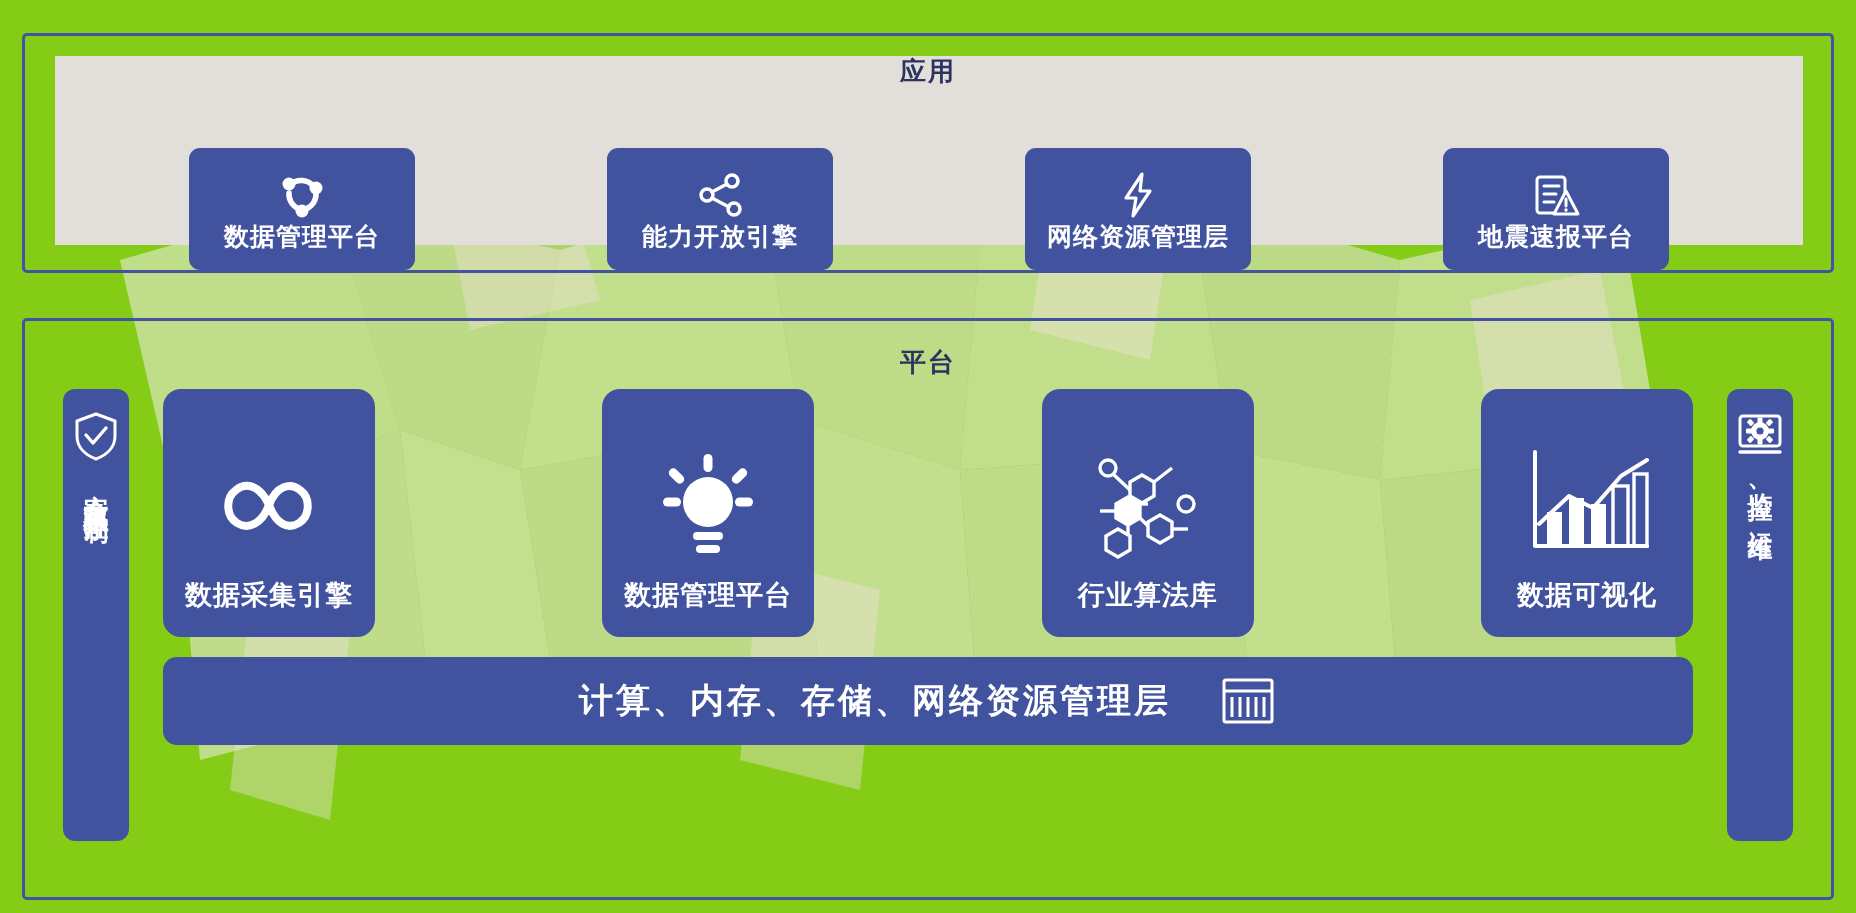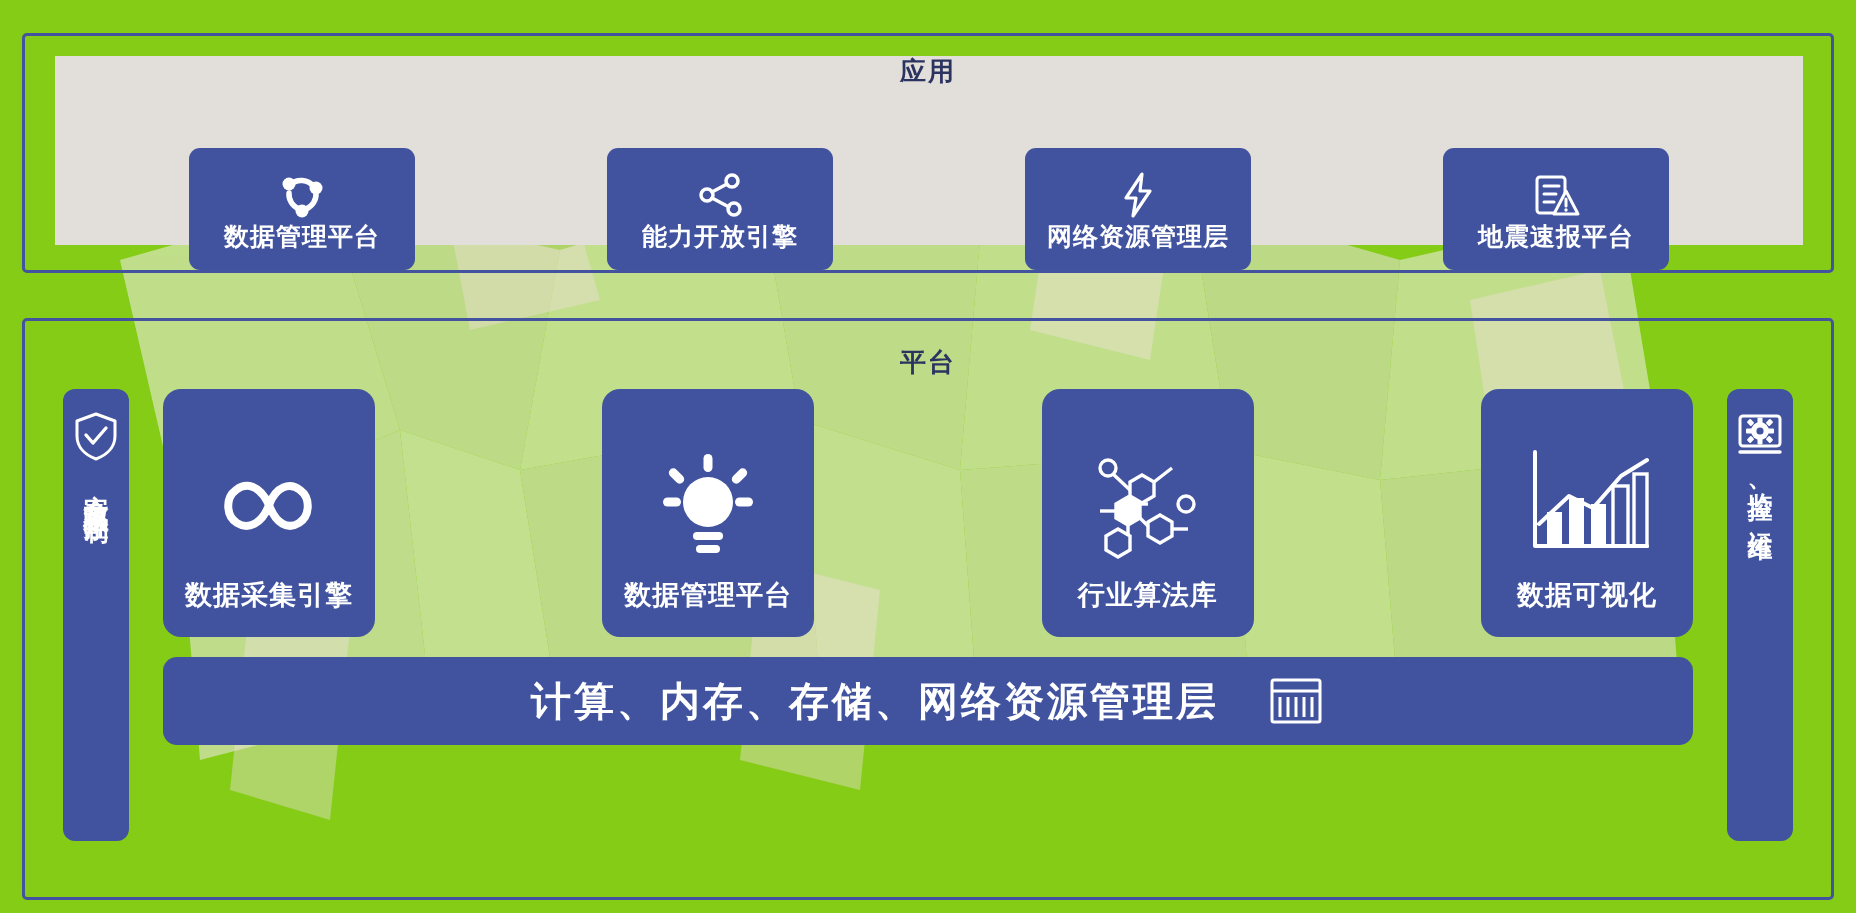--- a/index.html
+++ b/index.html
@@ -155,21 +155,21 @@
     top: 336px;
     height: 88px;
     background: #41539f;
     border-radius: 14px;
     display: flex;
     align-items: center;
     justify-content: center;
     gap: 48px;
   }
   #resource-bar .bar-label {
-    font-size: 40px;
+    font-size: 34px;
     font-weight: bold;
     color: #ffffff;
     letter-spacing: 3px;
   }
 
   svg { display: block; }
 </style>
 </head>
 <body>
 

